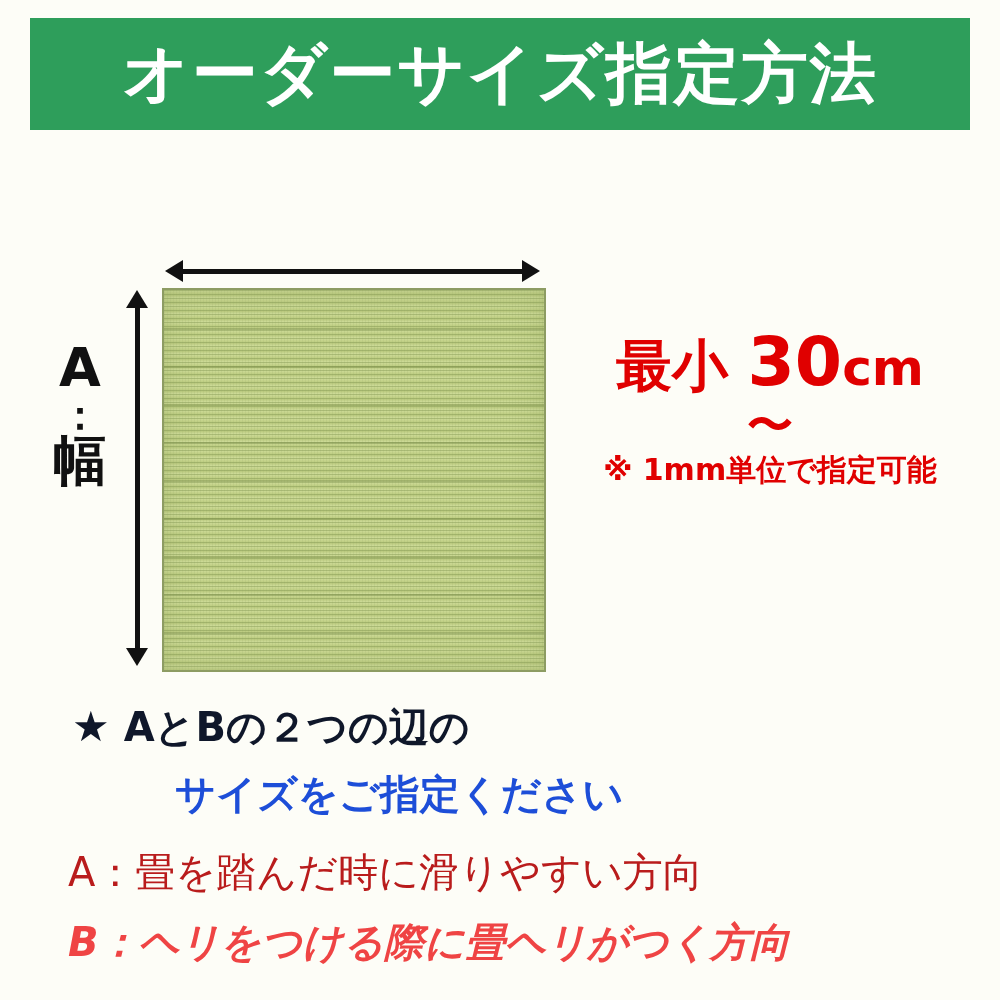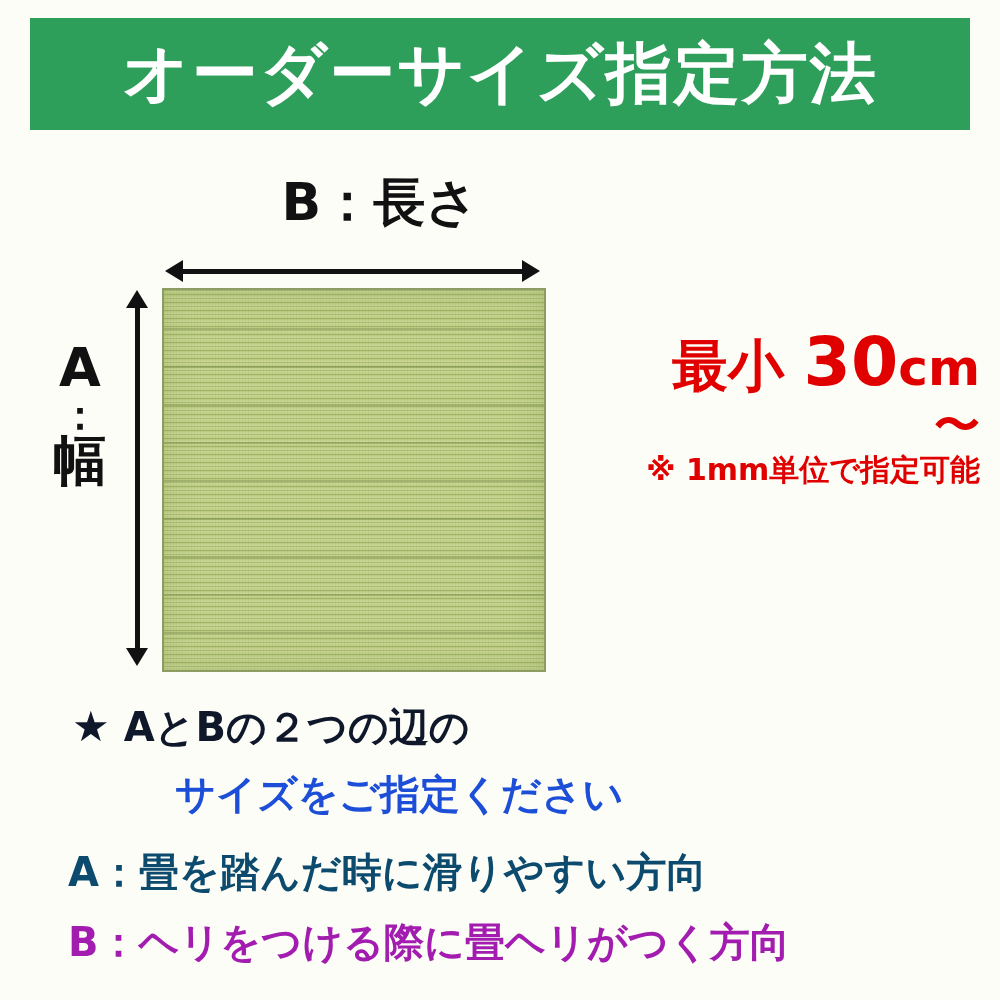--- a/index.html
+++ b/index.html
@@ -198,21 +198,21 @@
     height: 2px;
     background: rgba(120,140,70,0.45);
   }
 
   
   .spec {
     position: absolute;
     left: 560px;
     top: 185px;
     width: 420px;
-    text-align: right;
+    text-align: center;
     color: #e00000;
     font-family: "DejaVu Sans", sans-serif;
   }
   .spec-row {
     font-size: 56px;
     font-weight: bold;
     white-space: nowrap;
     line-height: 1.1;
   }
   .spec-row .num {
@@ -262,48 +262,48 @@
     font-weight: bold;
     color: #1d4ed8;
     white-space: nowrap;
     font-family: "DejaVu Sans", sans-serif;
   }
   .note-a {
     position: absolute;
     left: 68px;
     top: 155px;
     font-size: 40px;
-    font-weight: bold;
-    color: #0c4a6e;
+    font-weight: normal;
+    color: #b91c1c;
     white-space: nowrap;
     font-family: "DejaVu Sans", sans-serif;
   }
   .note-b {
     position: absolute;
     left: 68px;
     top: 225px;
     font-size: 40px;
     font-weight: bold;
-    color: #a21caf;
-    white-space: nowrap;
-    font-family: "DejaVu Sans", sans-serif;
+    color: #ef4444;
+    white-space: nowrap;
+    font-family: "DejaVu Sans", sans-serif;
+    font-style: italic;
   }
 </style>
 </head>
 <body>
 
 <div class="page">
 
   <div class="header-banner">
     <div class="header-title">オーダーサイズ指定方法</div>
   </div>
 
   <div class="diagram">
 
-    <div class="label-b">B：長さ</div>
 
     <div class="arrow-h">
       <div class="head-l"></div>
       <div class="line"></div>
       <div class="head-r"></div>
     </div>
 
     <div class="arrow-v">
       <div class="head-t"></div>
       <div class="line"></div>

